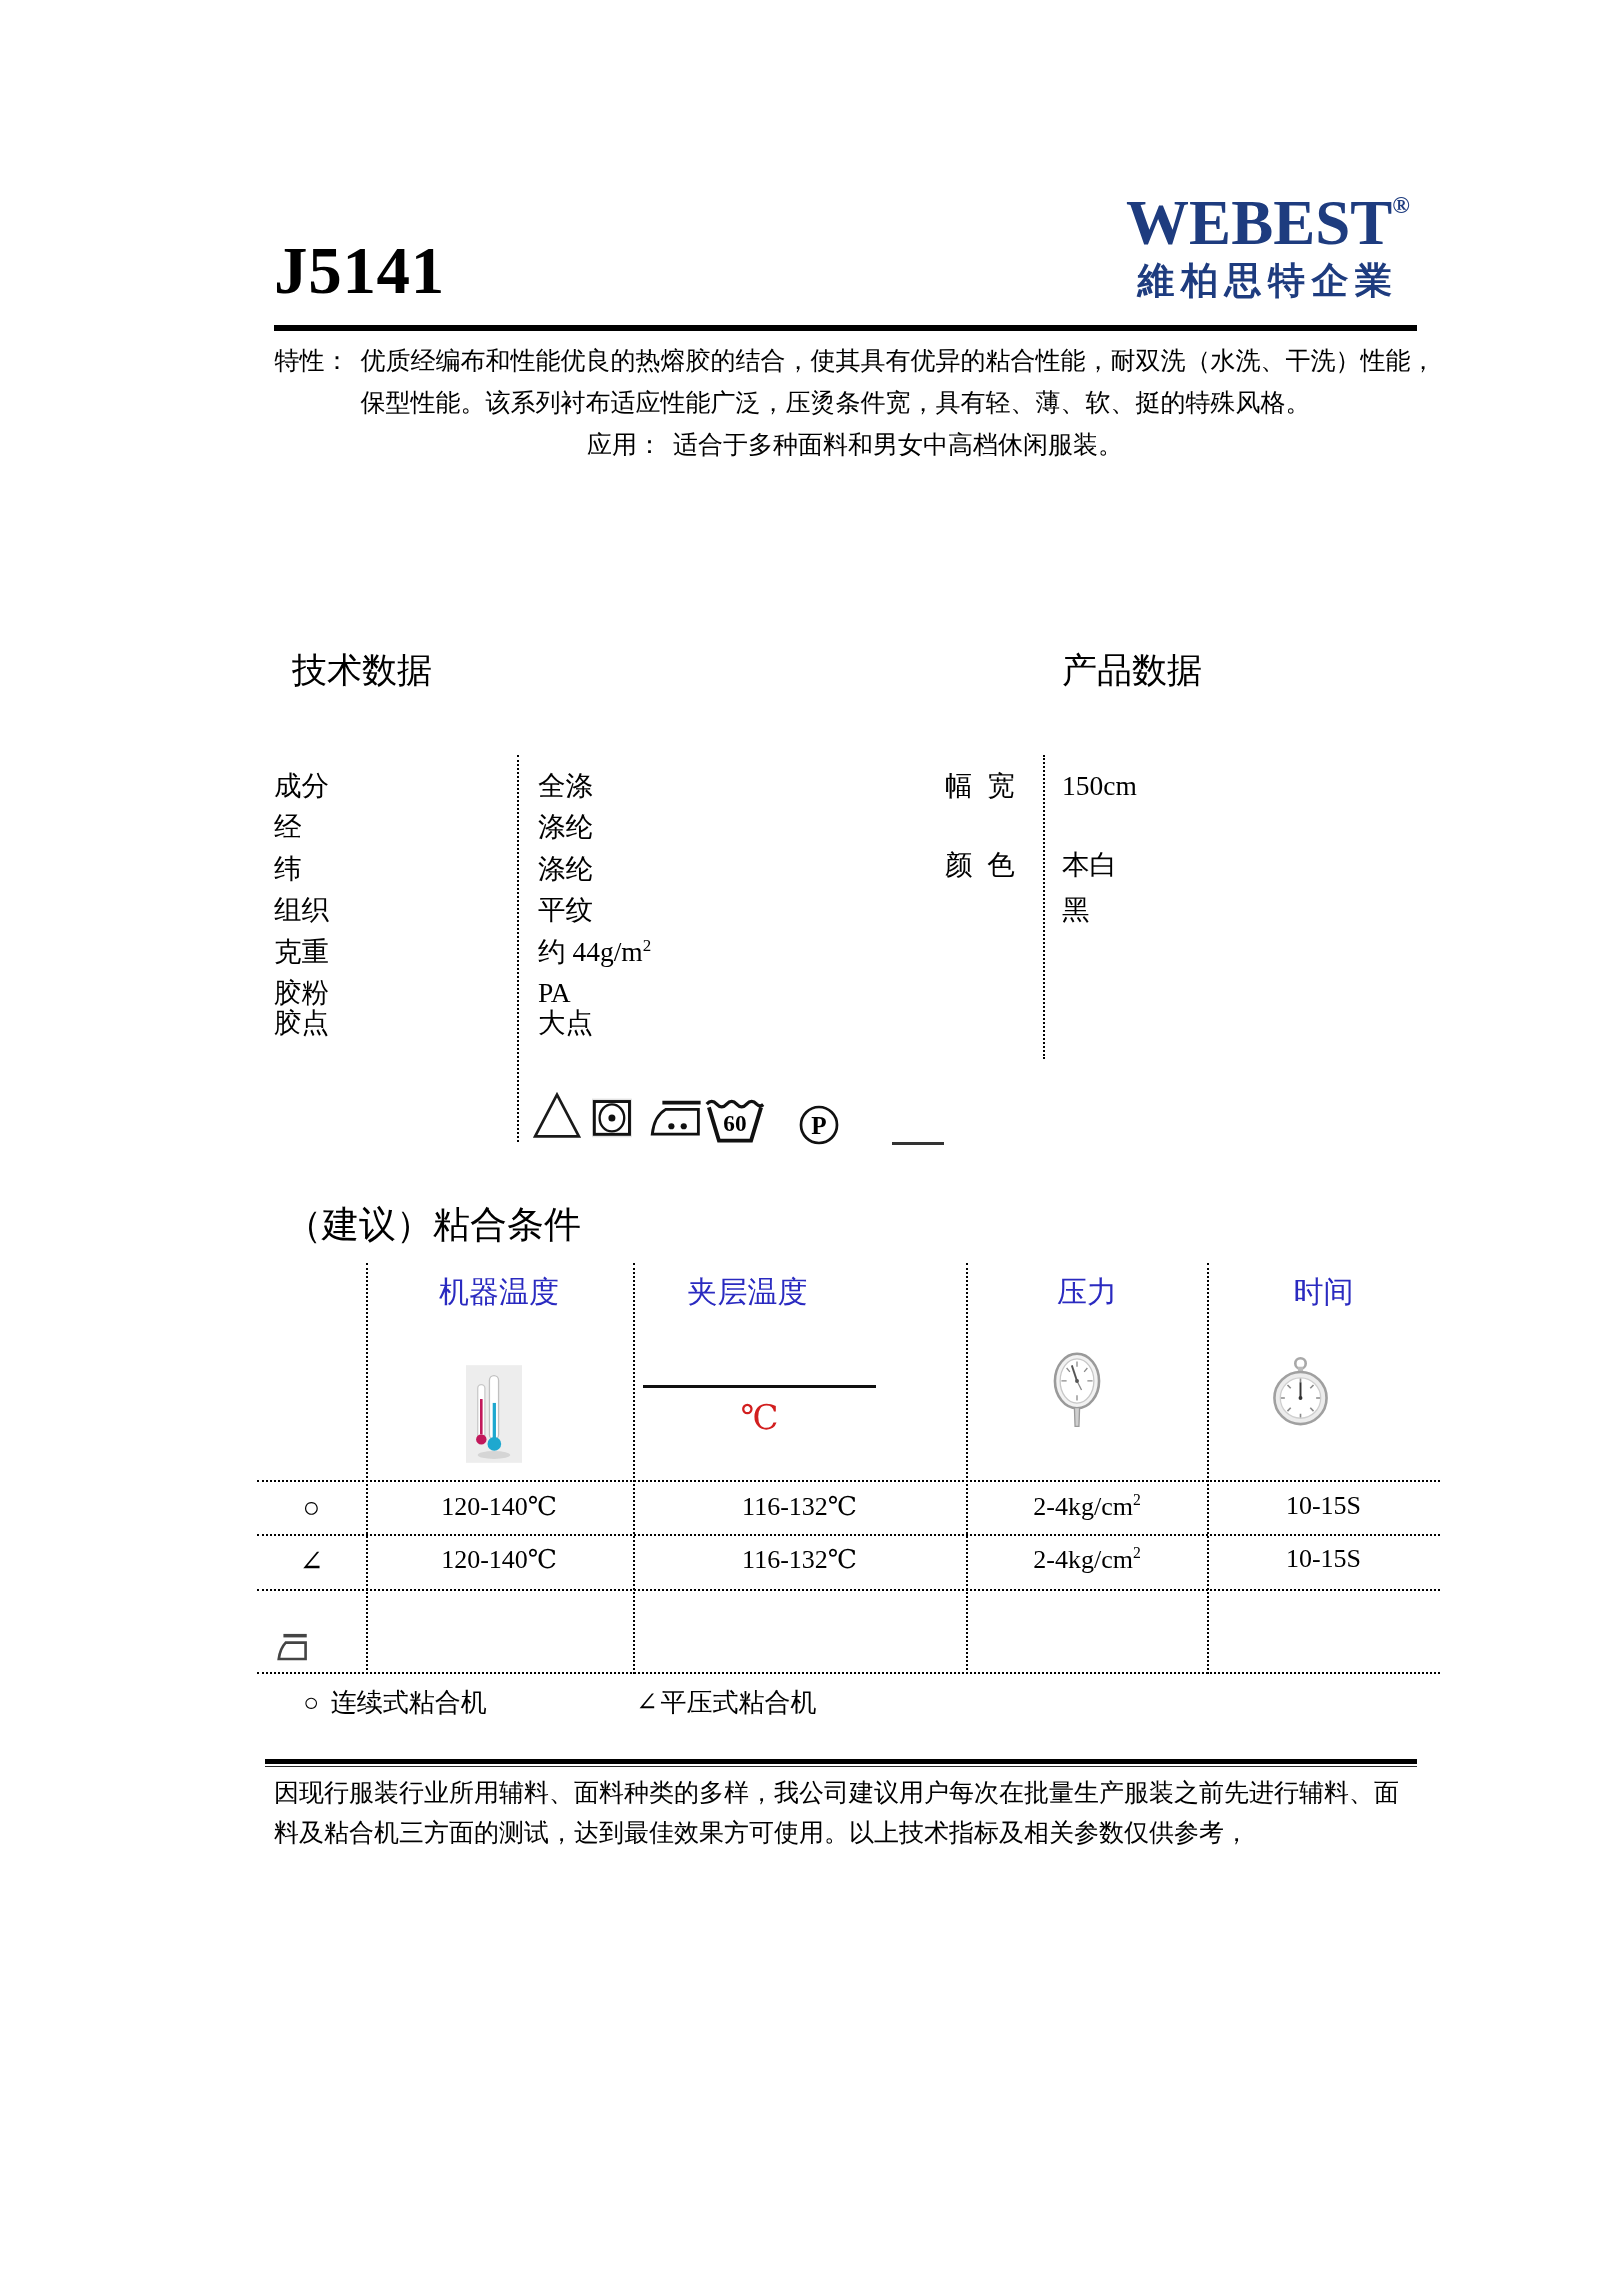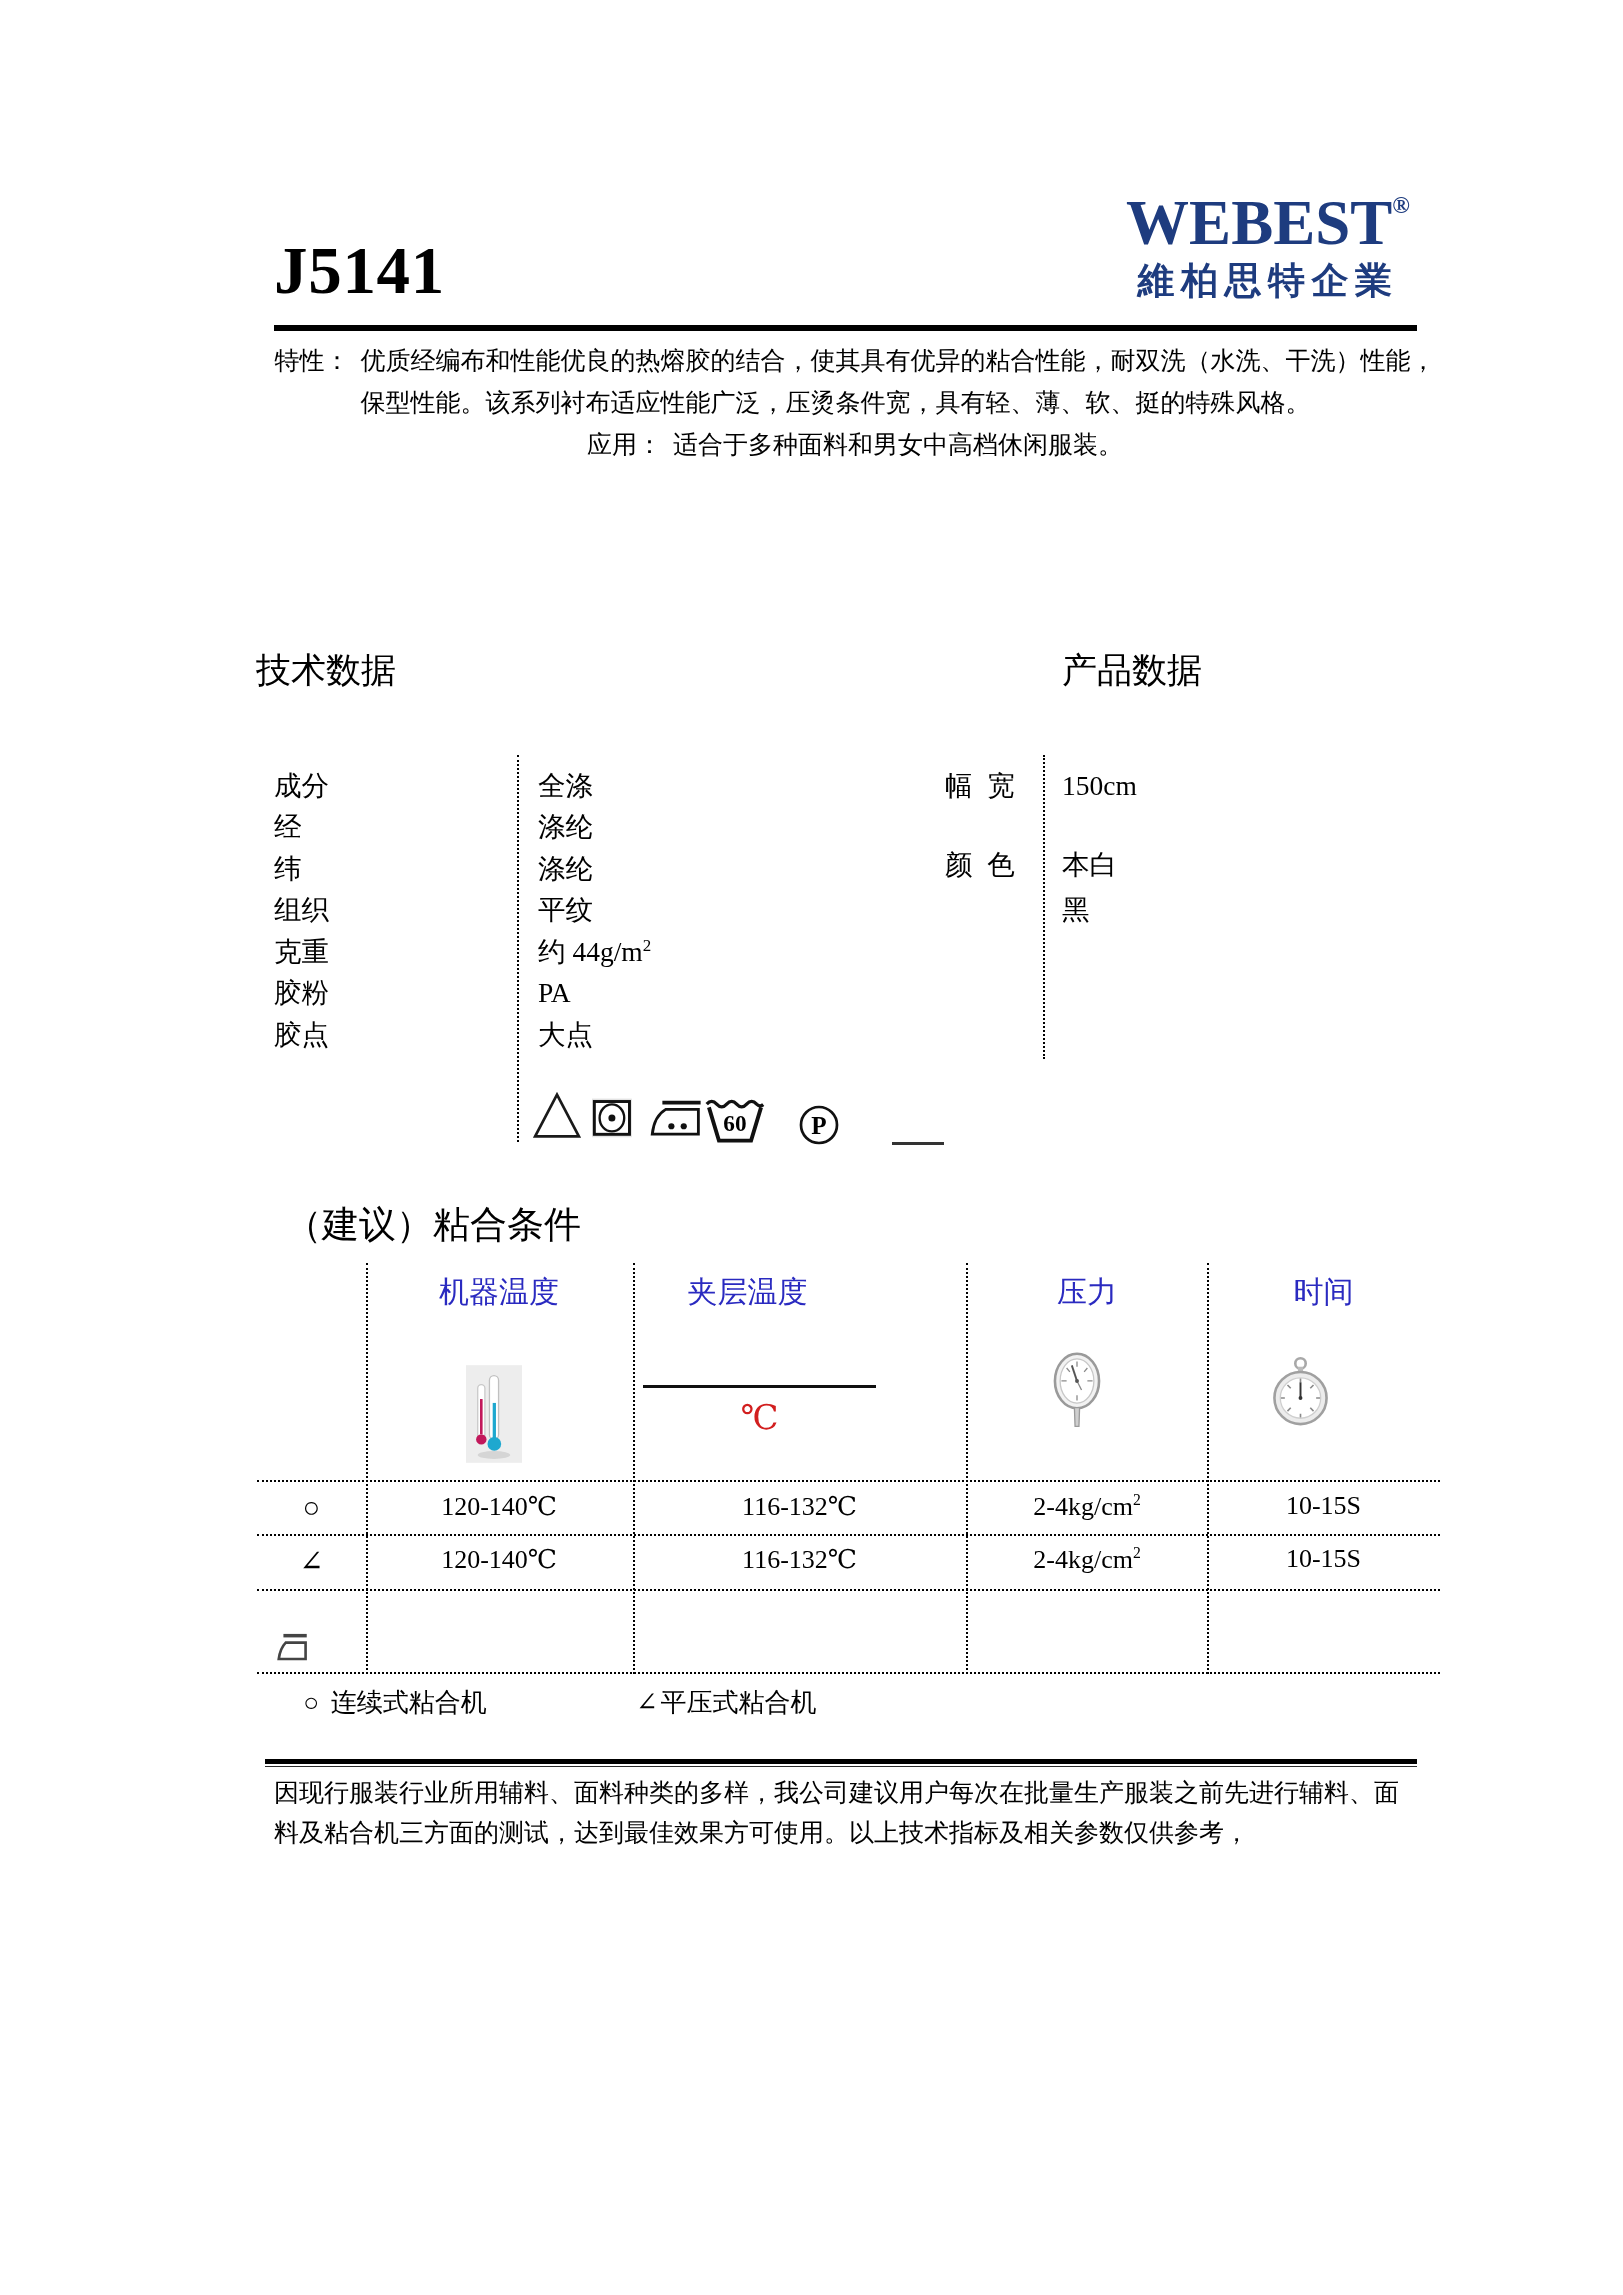--- a/index.html
+++ b/index.html
@@ -17,29 +17,29 @@
               font-family:"Liberation Sans","DejaVu Sans",sans-serif; }
   .header-rule { left:274px; top:325px; width:1143px; height:5.9px; background:#000; }
 
   
   .intro { left:274px; top:340px; width:1162px; font-size:25px; line-height:42px; }
   .intro-row { display:flex;justify-content:center; }
   .intro-label { flex:0 0 86px; }
 
   
   .section-title { font-size:35px; }
-  .tech-title { left:256px; top:647px; }
+  .tech-title { left:292px; top:647px; }
   .prod-title { left:1062px; top:647px; }
 
   
   .tech-table { left:274px; top:761px; width:785px; height:393px; }
   .tech-divider { left:243px; top:-6.5px; height:387px; border-left:2px dotted #000; }
   .t-row { position:absolute; left:0; width:100%; font-size:27.5px; white-space:nowrap; }
   .t-label { display:inline-block; width:264px; }
-  .r0{top:6.5px}.r1{top:48px}.r2{top:90px}.r3{top:131px}.r4{top:173px}.r5{top:214px}.r6{top:256px}
+  .r0{top:6.5px}.r1{top:48px}.r2{top:90px}.r3{top:131px}.r4{top:173px}.r5{top:214px}.r6{top:244px}
   .sup2 { font-size:17px; vertical-align:10.5px; }
 
   .prod-table { left:945px; top:761px; width:458px; height:308px; }
   .prod-divider { left:98px; top:-6.5px; height:304px; border-left:2px dotted #000; }
   .p-row { position:absolute; left:0; width:100%; font-size:27.5px; white-space:nowrap; }
   .p-label { display:inline-block; width:117px; letter-spacing:3.9px; }
   .pr0{top:6.5px}.pr1{top:86px}.pr2{top:131px}
   .p-indent { padding-left:117px; }
 
   

